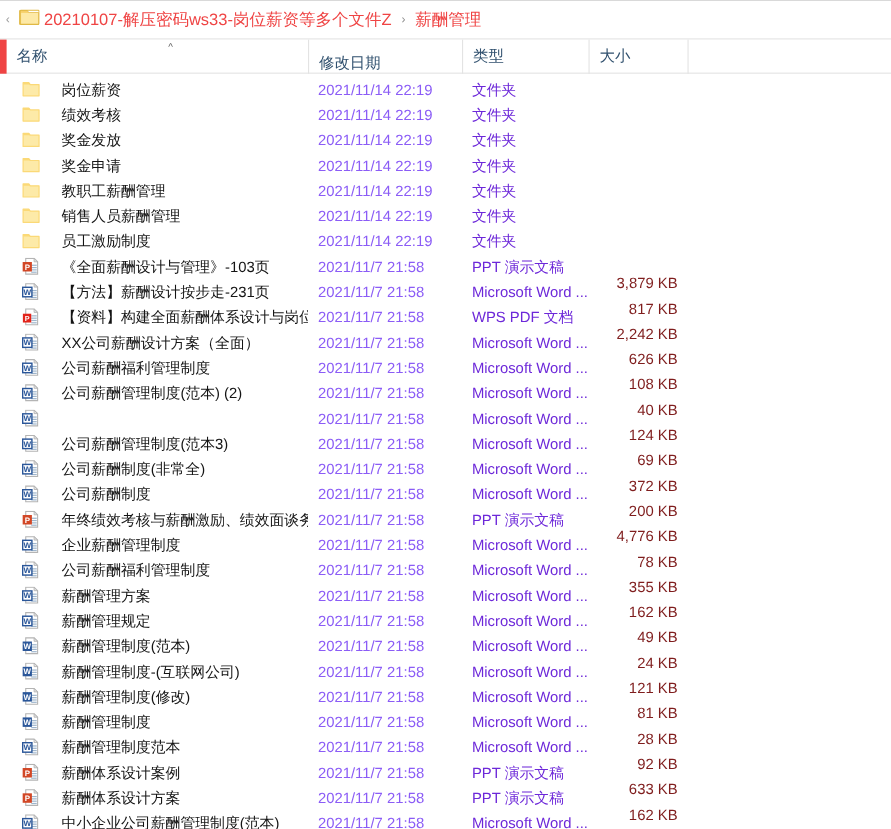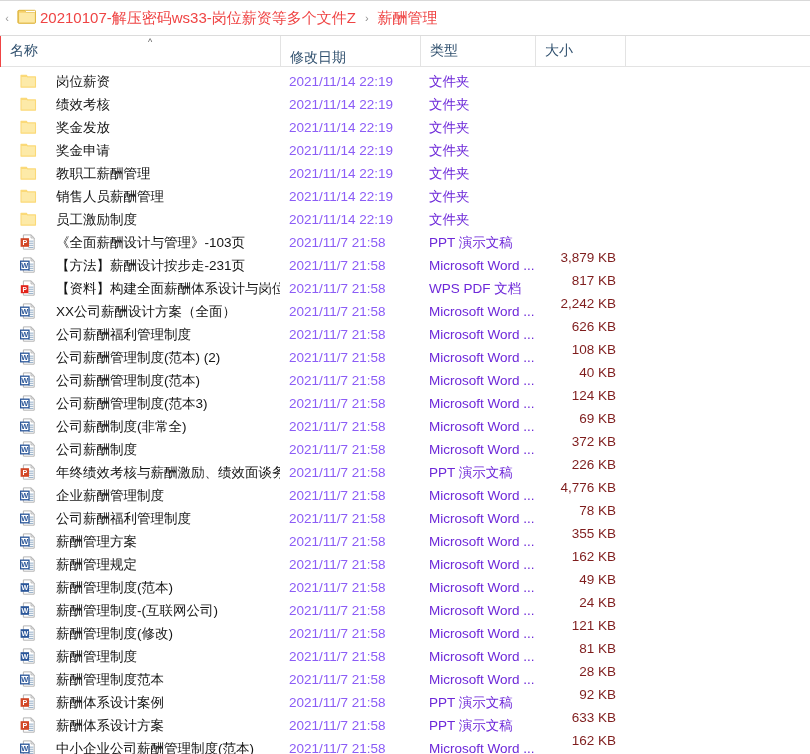--- a/index.html
+++ b/index.html
@@ -78,21 +78,21 @@
     box-sizing: border-box;
     height: 31px;
     display: flex;
     align-items: center;
     font-size: 14px;
     color: #30506e;
     border-left: 1px solid #e3e3e3;
     padding-left: 9px;
     white-space: nowrap;
   }
-  .col-head.first { border-left: 1px solid #ef4444; align-items: center; }
+  .col-head.first { border-left: 6px solid #ef4444; align-items: center; }
   .col-head.c-name { width: 280px; }
   .col-head.c-date { width: 140px; align-items: flex-end; }
   .col-head.c-type { width: 115px; }
   .col-head.c-size { width: 90px; }
   .col-head.c-tail { width: 184px; border-right: none; }
   .sort-caret {
     position: absolute;
     left: 147px;
     top: 2px;
     font-size: 9px;
@@ -439,21 +439,20 @@
               <g fill="#9fb6cd">
                 <rect x="8.4" y="6.6" width="5.0" height="1.1"></rect>
                 <rect x="8.4" y="8.7" width="5.0" height="1.1"></rect>
                 <rect x="8.4" y="10.8" width="5.0" height="1.1"></rect>
                 <rect x="8.4" y="12.9" width="5.0" height="1.1"></rect>
               </g>
               <rect x="0.6" y="4.2" width="8.4" height="8.6" fill="#ffffff" stroke="#2a5699" stroke-width="1.3"></rect>
               <text x="4.8" y="11.0" font-family="Liberation Sans, sans-serif" font-size="7.4" font-weight="bold" fill="#2a5699" text-anchor="middle">W</text>
             </svg>
           </span>
-          <span class="name-text">公司薪酬管理制度(范本)</span>
         </div>
         <div class="cell-date">2021/11/7 21:58</div>
         <div class="cell-type">Microsoft Word ...</div>
         <div class="cell-size">124 KB</div>
       </div>
       <div class="row">
         <div class="cell-name">
           <span class="icon">
             <svg width="17" height="17" viewBox="0 0 17 17">
               <path d="M3.4 0.9 h7.6 l3.2 3.1 v11.2 h-10.8 z" fill="#ffffff" stroke="#b4b4b4" stroke-width="1"></path>
@@ -509,21 +508,21 @@
                 <rect x="8.4" y="12.9" width="5.0" height="1.1"></rect>
               </g>
               <rect x="0.6" y="4.2" width="8.4" height="8.6" fill="#ffffff" stroke="#2a5699" stroke-width="1.3"></rect>
               <text x="4.8" y="11.0" font-family="Liberation Sans, sans-serif" font-size="7.4" font-weight="bold" fill="#2a5699" text-anchor="middle">W</text>
             </svg>
           </span>
           <span class="name-text">公司薪酬制度</span>
         </div>
         <div class="cell-date">2021/11/7 21:58</div>
         <div class="cell-type">Microsoft Word ...</div>
-        <div class="cell-size">226 KB</div>
+        <div class="cell-size">200 KB</div>
       </div>
       <div class="row">
         <div class="cell-name">
           <span class="icon">
             <svg width="17" height="17" viewBox="0 0 17 17">
               <path d="M3.4 0.9 h7.6 l3.2 3.1 v11.2 h-10.8 z" fill="#ffffff" stroke="#b4b4b4" stroke-width="1"></path>
               <path d="M11.0 0.9 v3.1 h3.2 z" fill="#e4e4e4" stroke="#b4b4b4" stroke-width="0.8"></path>
               <g fill="#9fb6cd">
                 <rect x="8.4" y="6.6" width="5.0" height="1.1"></rect>
                 <rect x="8.4" y="8.7" width="5.0" height="1.1"></rect>

